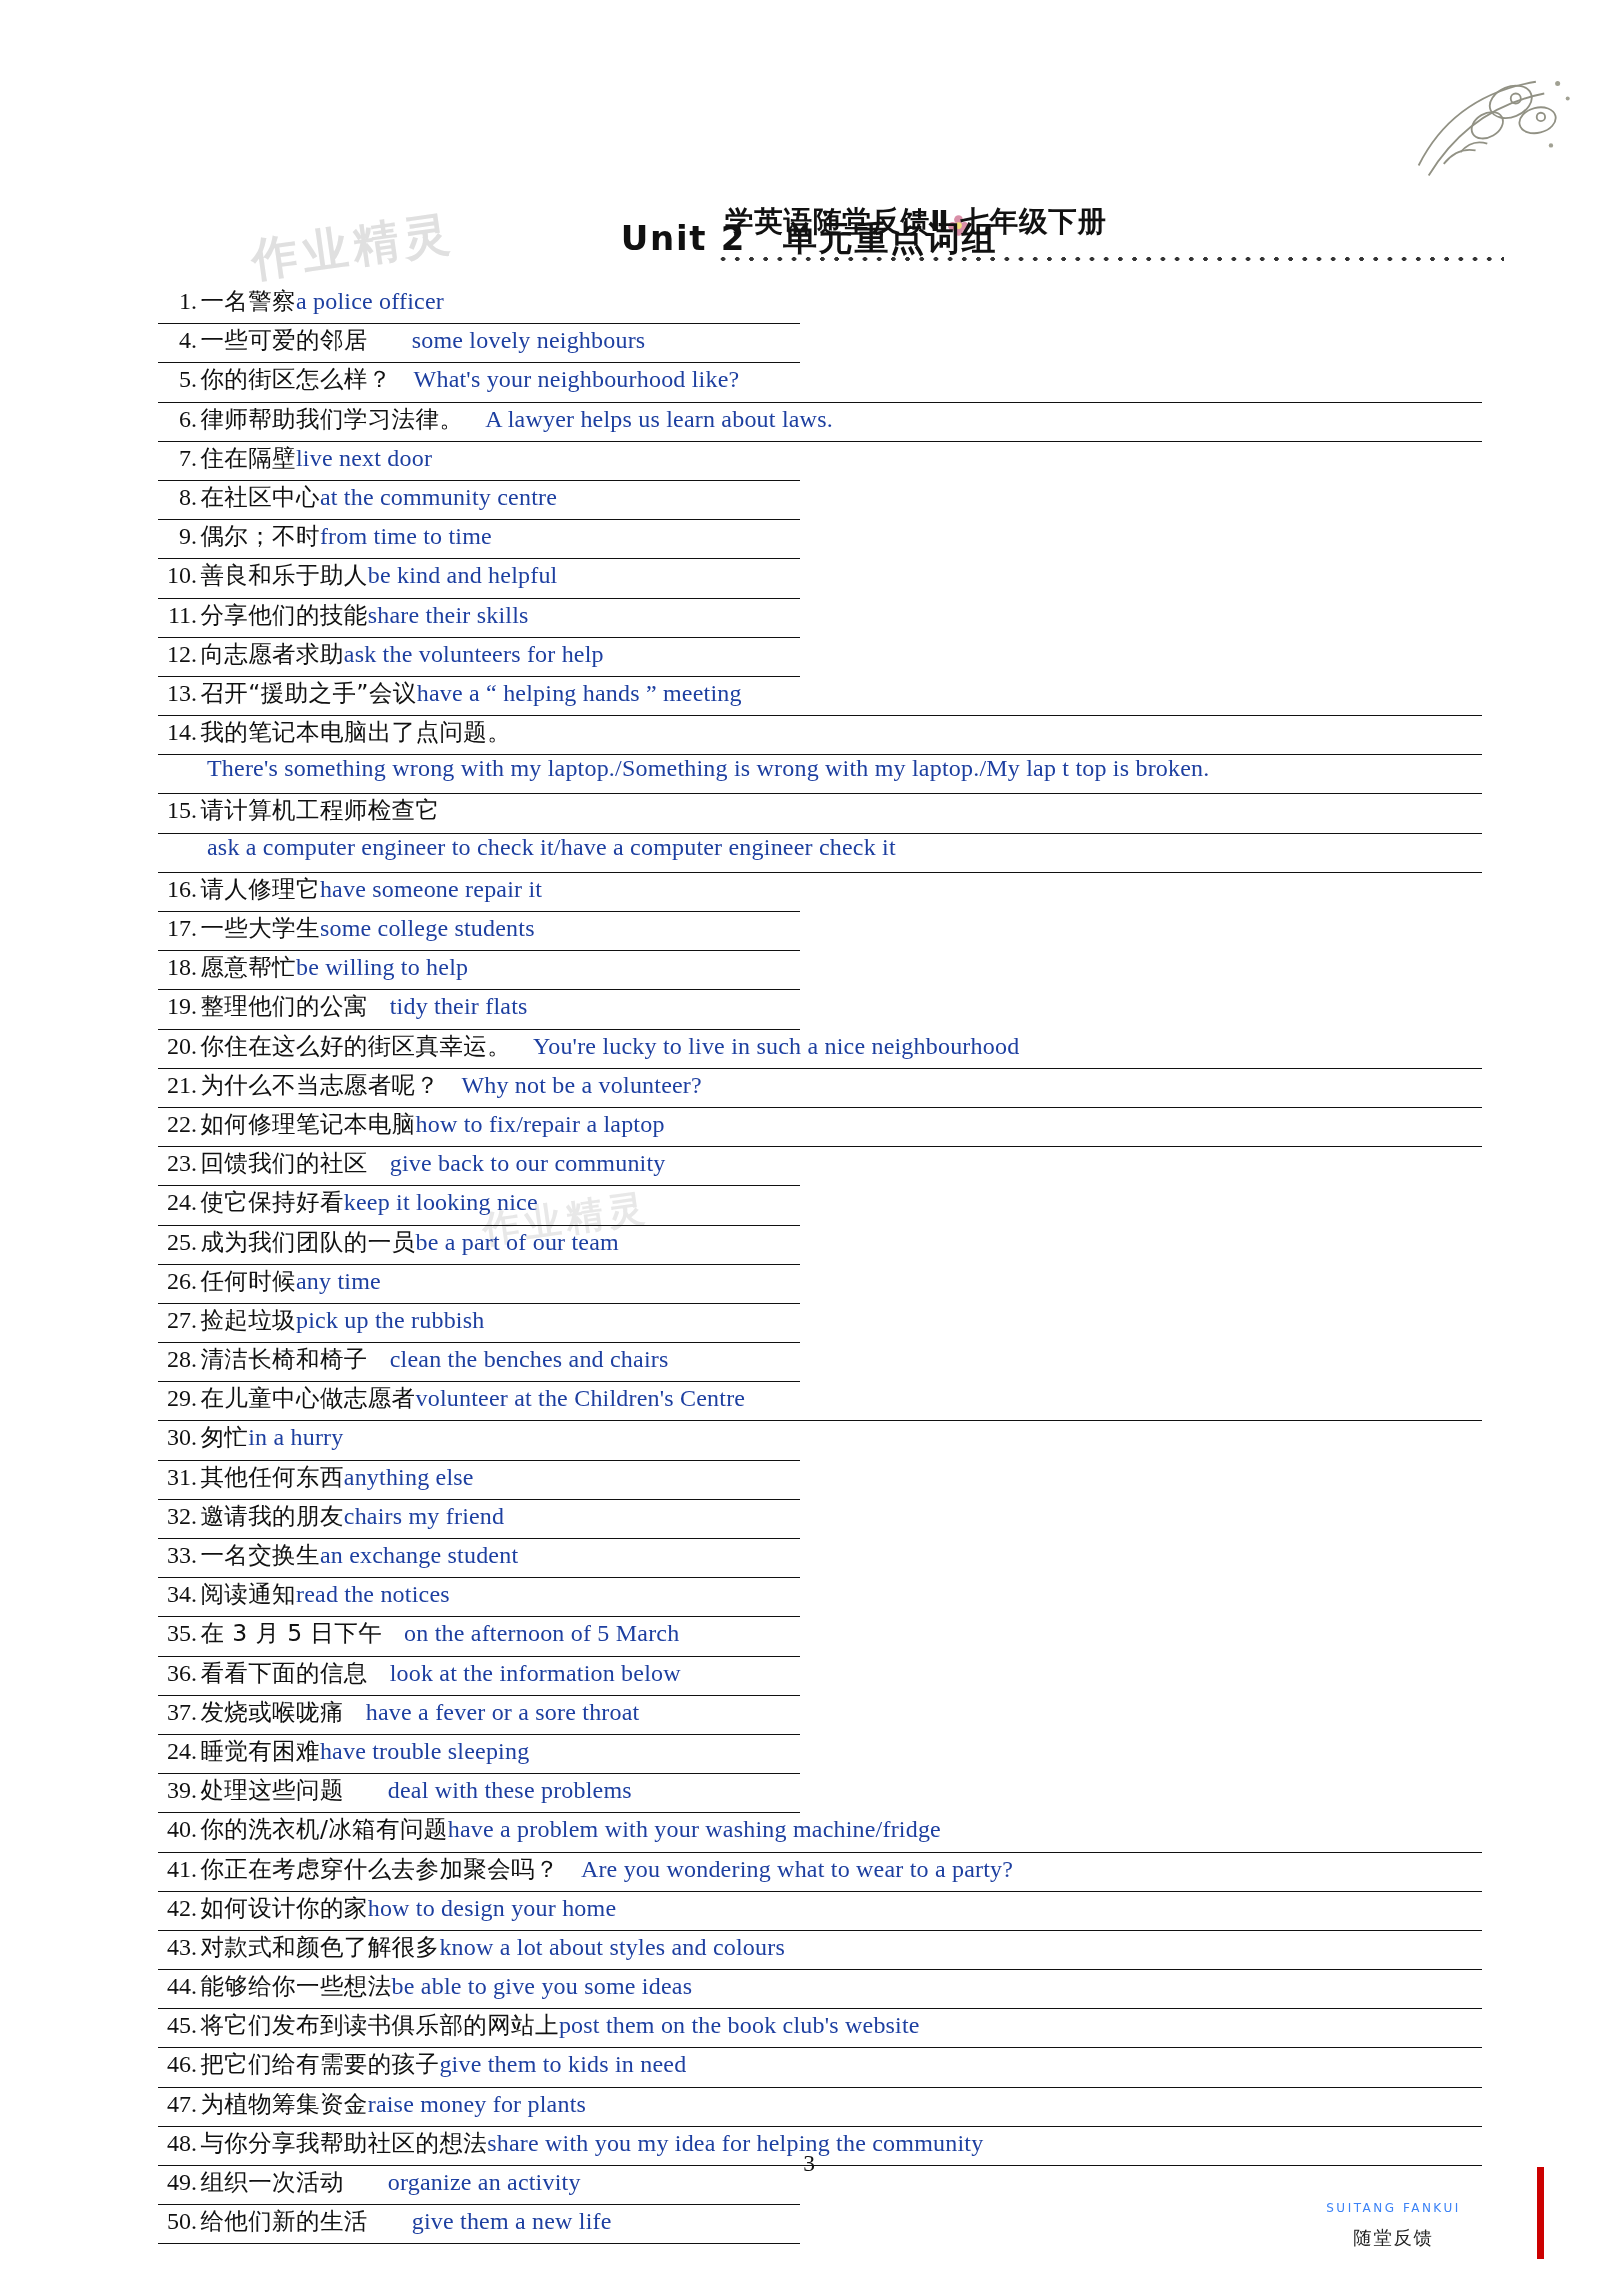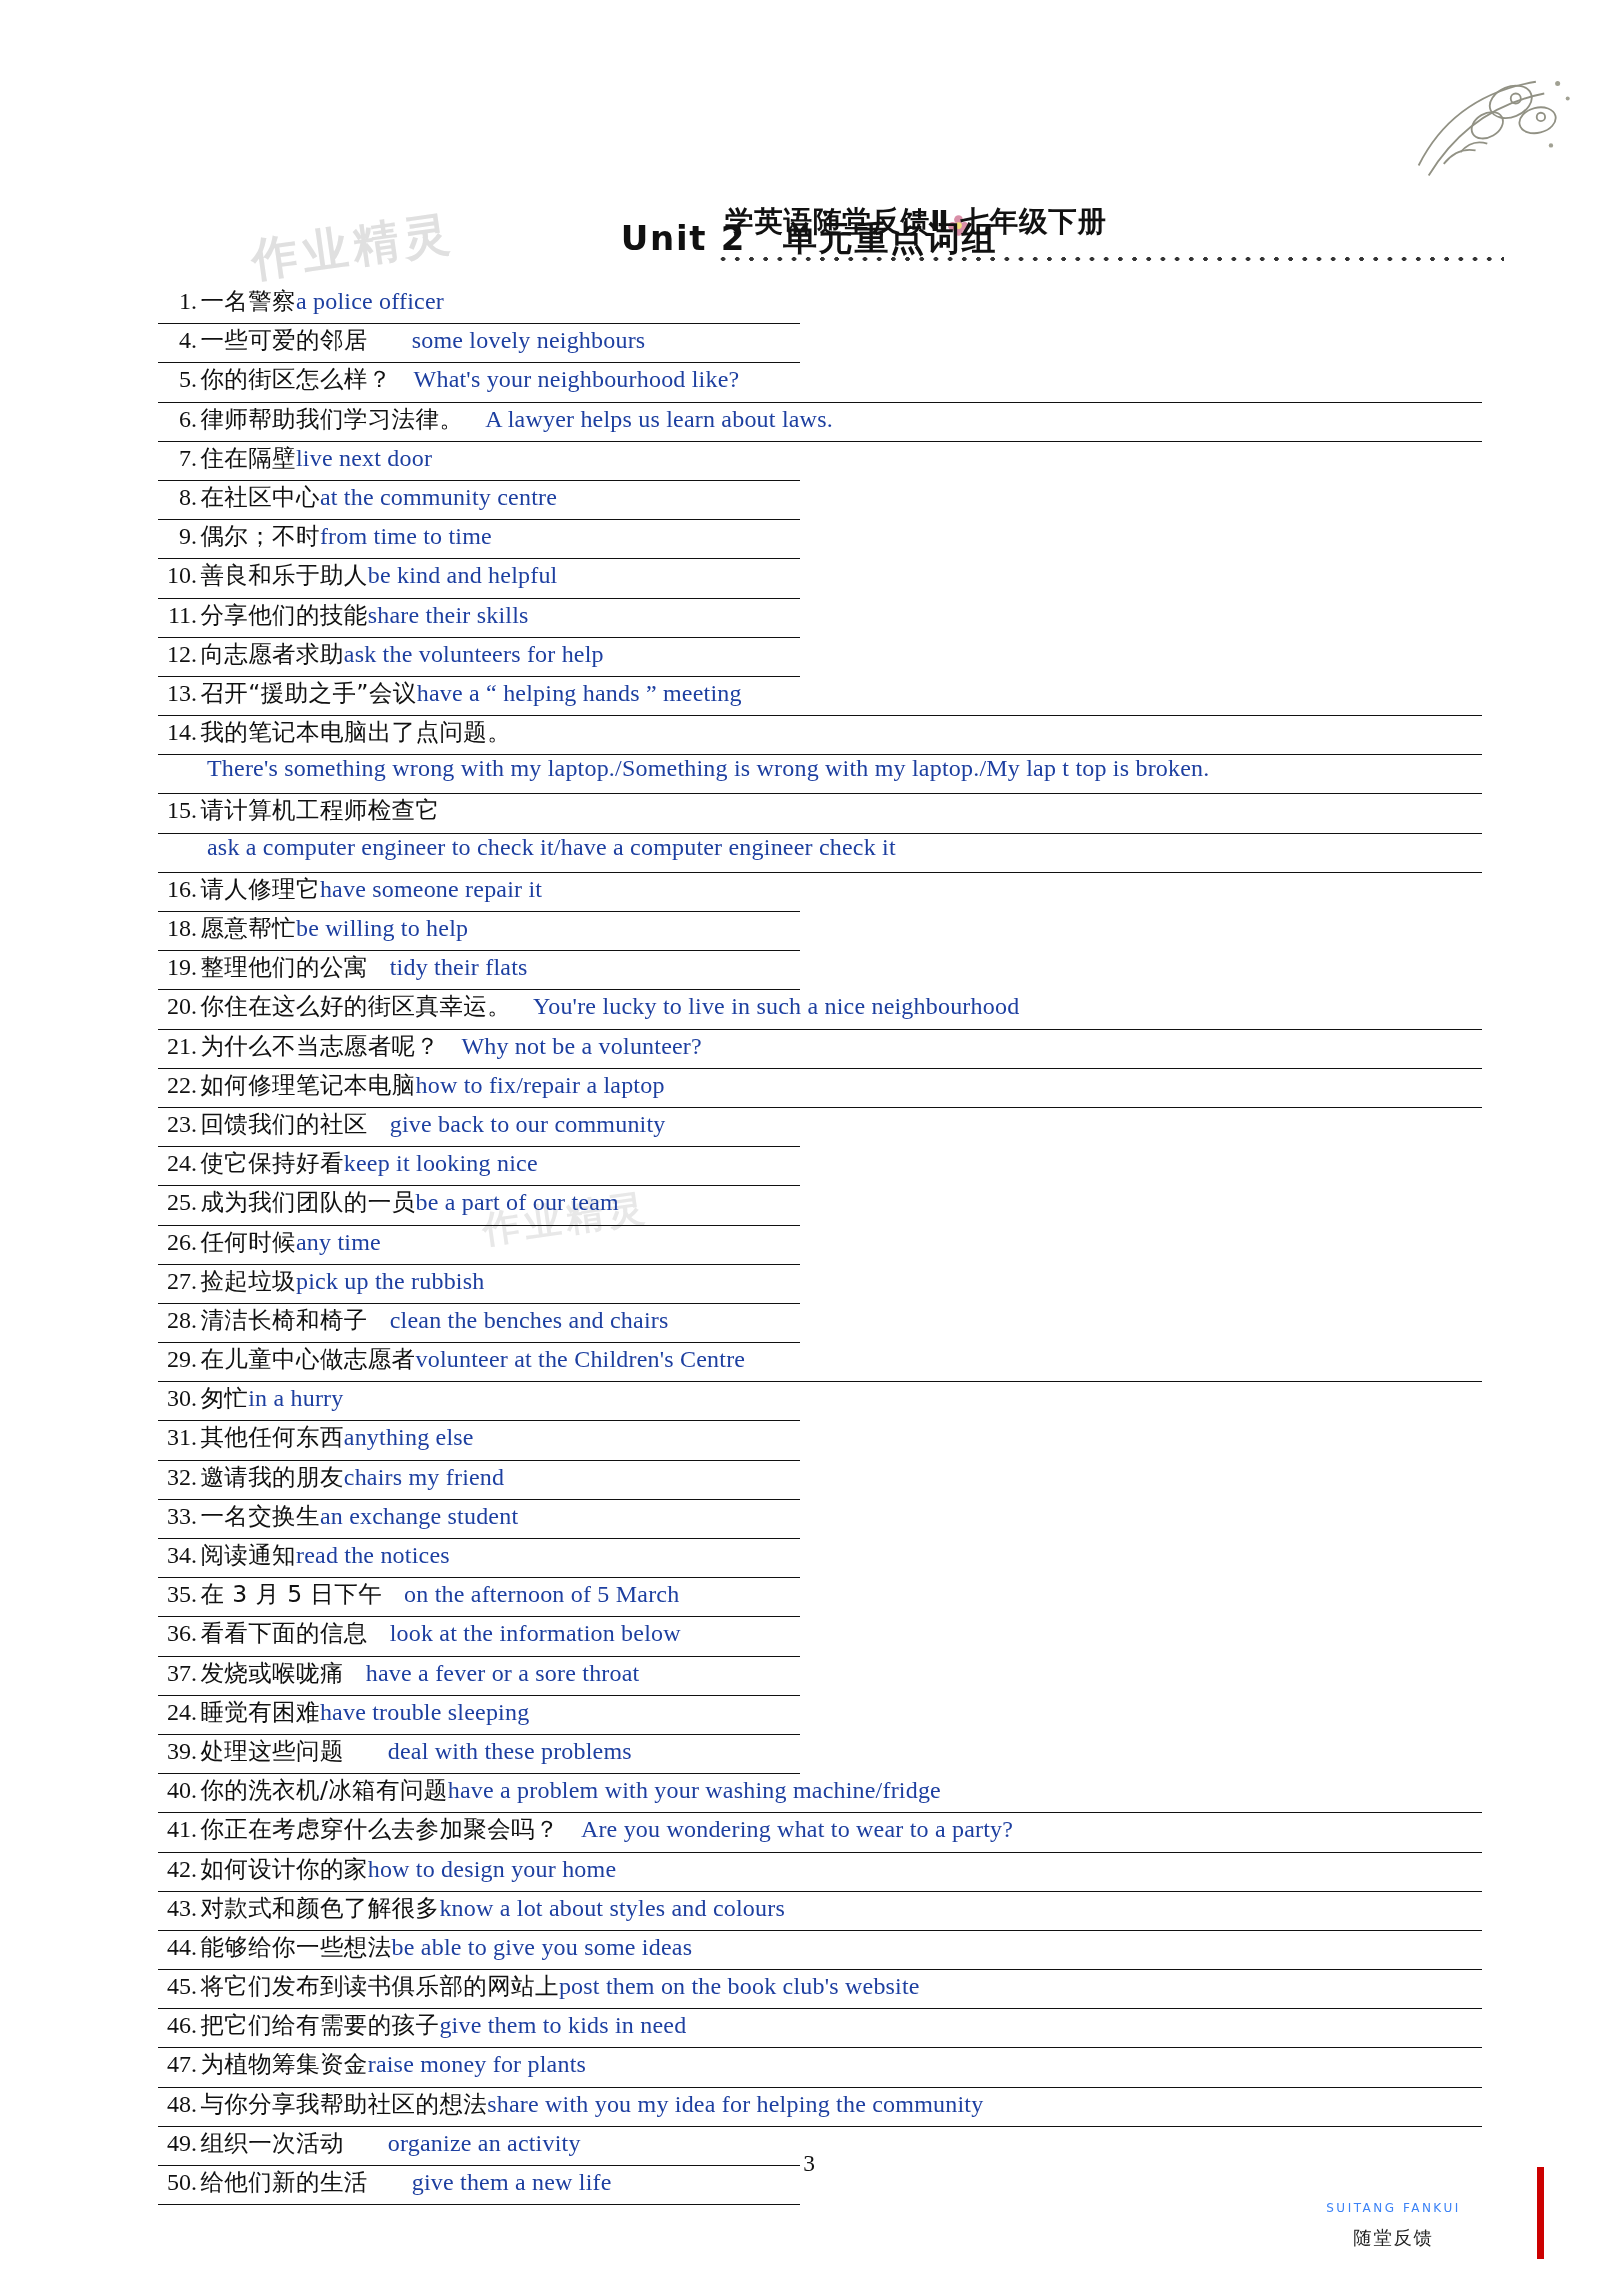--- a/index.html
+++ b/index.html
@@ -311,20 +311,22 @@
       <div class="cell full">
         <span class="line">
           <span class="num">15.</span><span class="cn">请计算机工程师检查它</span></span>
         <span class="contline"><span class="ans">ask a computer engineer to check it/have a computer engineer check it</span></span>
       </div>
     </div>
 
     <div class="row">
       <div class="cell half"><span class="line">
         <span class="num">16.</span><span class="cn">请人修理它</span><span class="ans">have someone repair it</span></span></div>
+      <div class="cell half"><span class="line">
+        <span class="num">17.</span><span class="cn">一些大学生</span><span class="ans">some college students</span></span></div>
     </div>
 
     <div class="row">
       <div class="cell half"><span class="line">
         <span class="num">18.</span><span class="cn">愿意帮忙</span><span class="ans">be willing to help</span></span></div>
       <div class="cell half"><span class="line">
         <span class="num">19.</span><span class="cn">整理他们的公寓</span><span class="ans pad">tidy their flats</span></span></div>
     </div>
 
     <div class="row">

